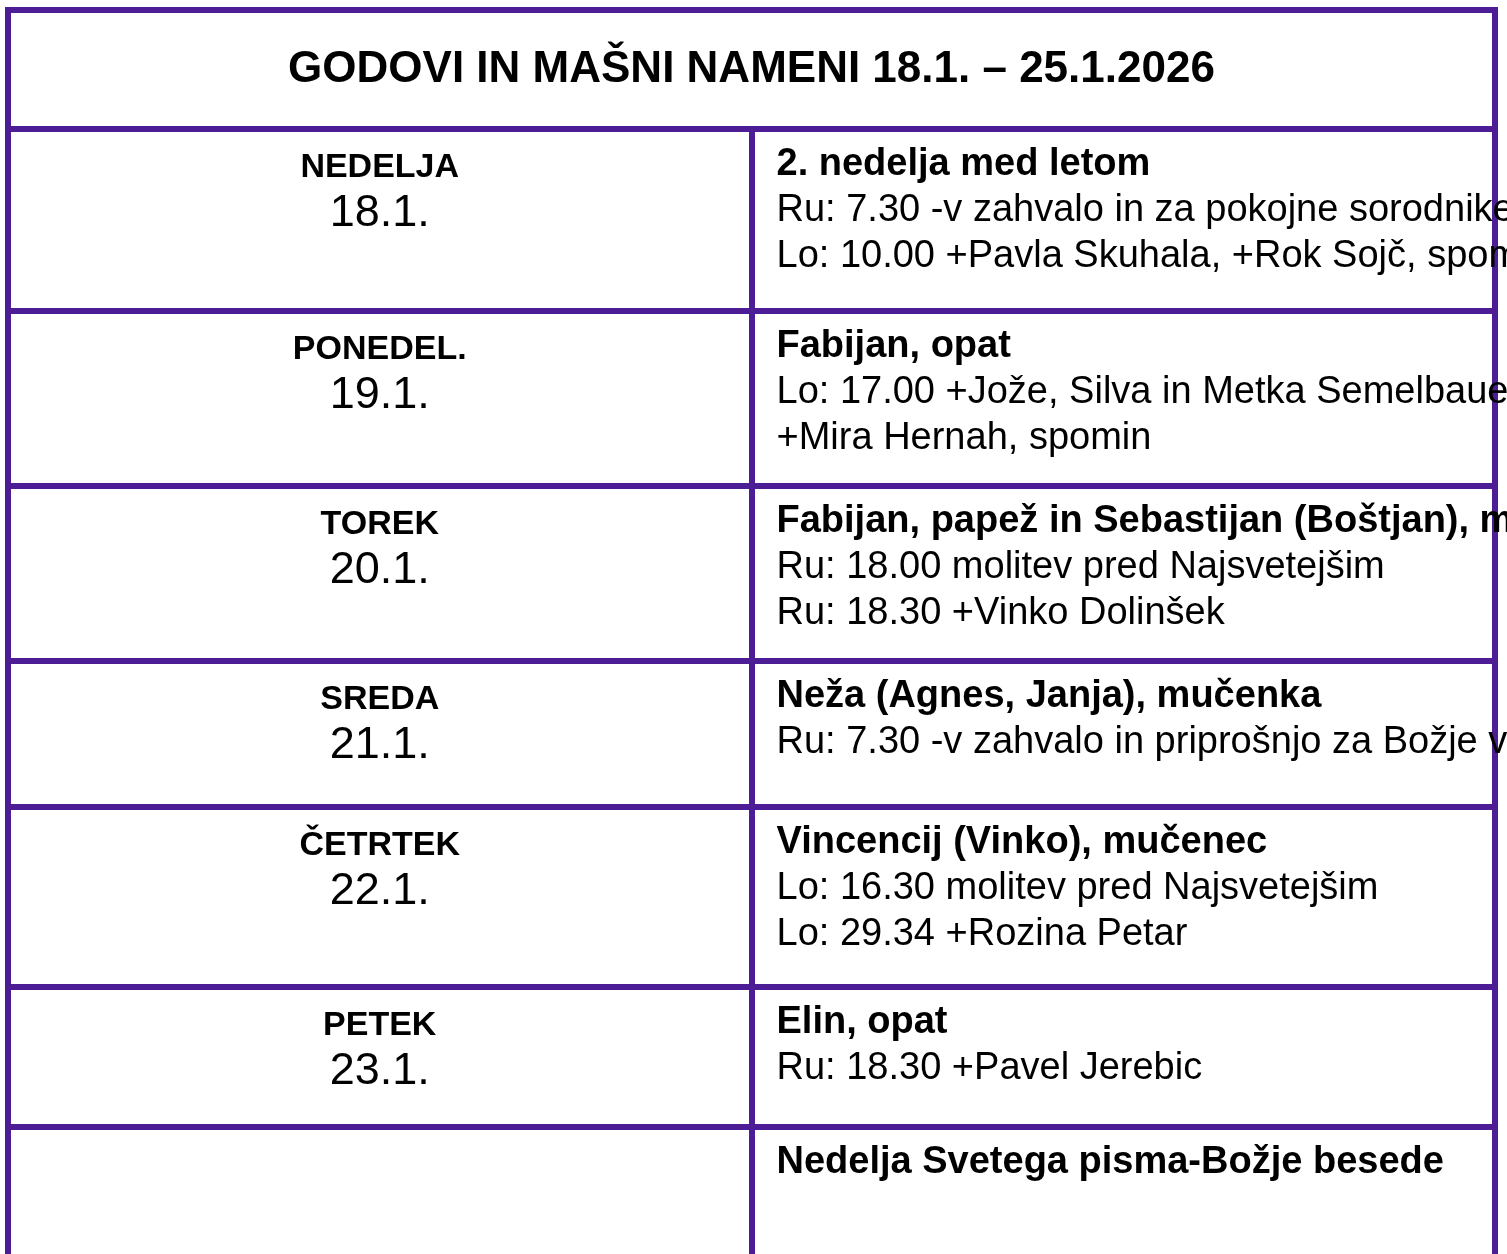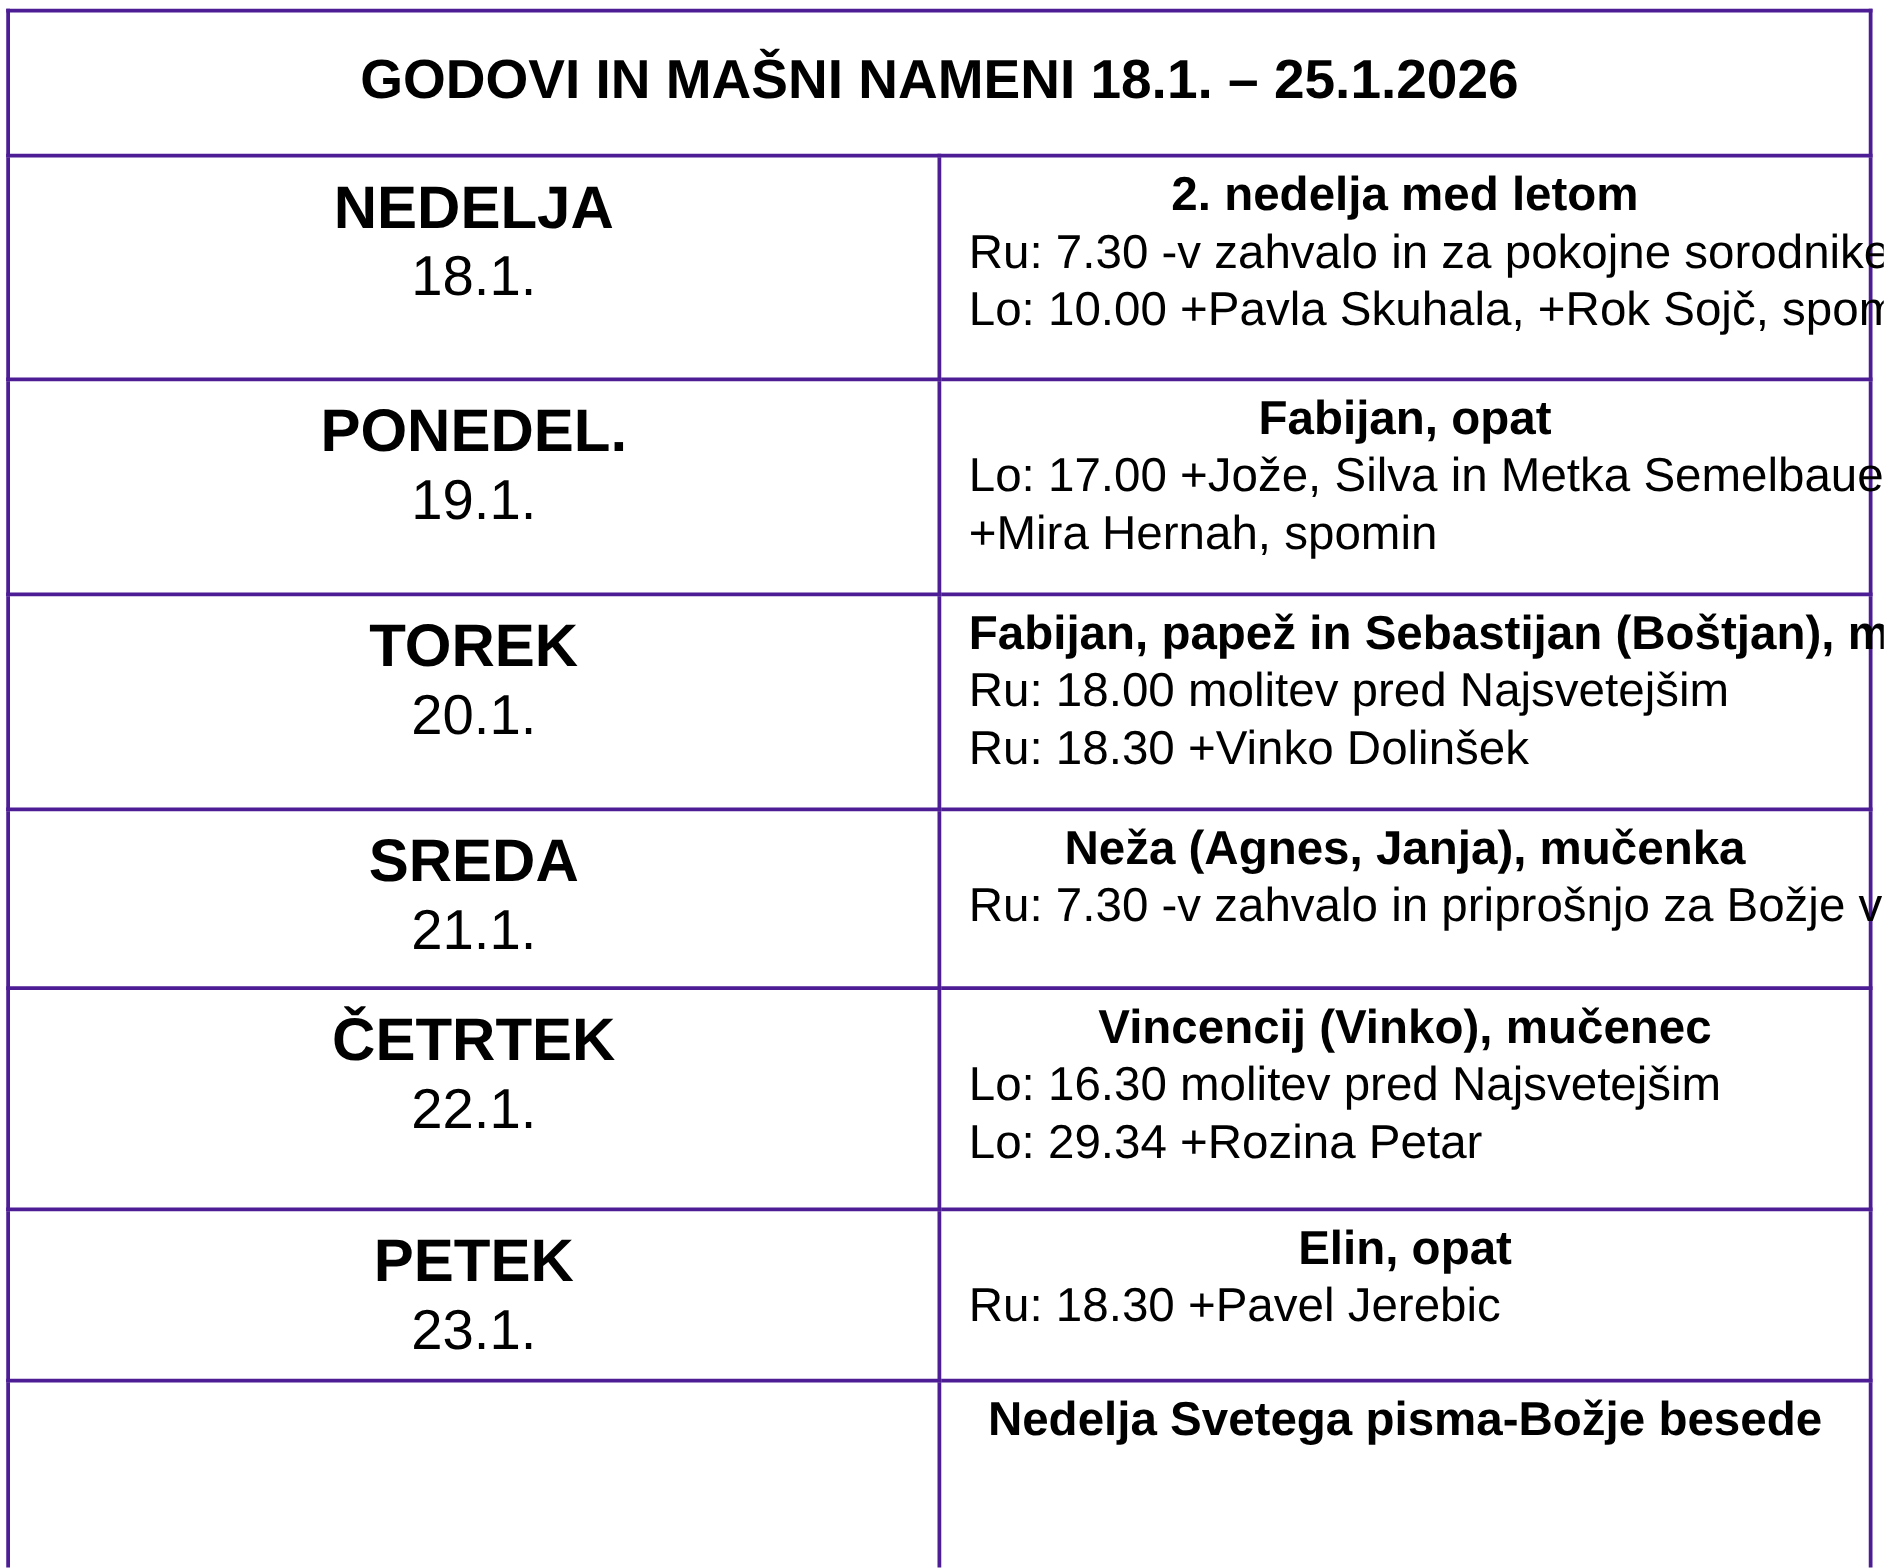--- a/index.html
+++ b/index.html
@@ -26,21 +26,21 @@
     position: absolute;
     left: 5px;
     top: 7px;
     width: 1493px;
     border-collapse: collapse;
     table-layout: fixed;
     background: #ffffff;
   }
 
   table.schedule td {
-    border: 3px solid #4c1d95;
+    border: 6px solid #4c1d95;
     padding: 0;
     vertical-align: top;
     background: #ffffff;
   }
 
   
   .title-cell {
     text-align: center;
     vertical-align: middle !important;
     height: 105px;
@@ -54,40 +54,40 @@
     white-space: nowrap;
   }
 
   
   .day-cell {
     width: 300px;
     text-align: center;
     padding: 14px 4px 8px 4px !important;
   }
   .day-name {
-    font-size: 48px;
+    font-size: 34px;
     font-weight: bold;
     line-height: 1.12;
     white-space: nowrap;
   }
   .day-date {
     font-size: 45px;
     font-weight: normal;
     line-height: 1.18;
     white-space: nowrap;
   }
 
   
   .content-cell {
     padding: 8px 10px 8px 22px !important;
   }
   .feast {
     font-size: 38px;
     font-weight: bold;
-    text-align: center;
+    text-align: left;
     line-height: 1.2;
     padding-right: 12px;
     white-space: nowrap;
   }
   .masses {
     margin: 0;
     padding: 0;
     list-style: none;
   }
   .mass-line {

